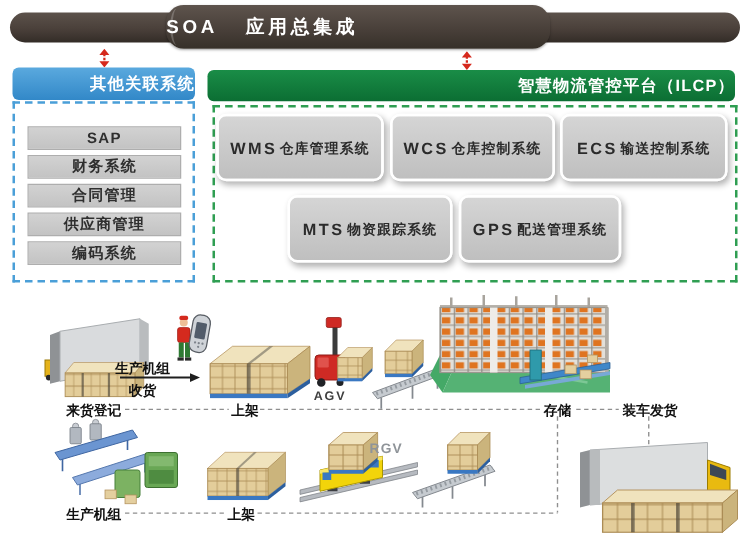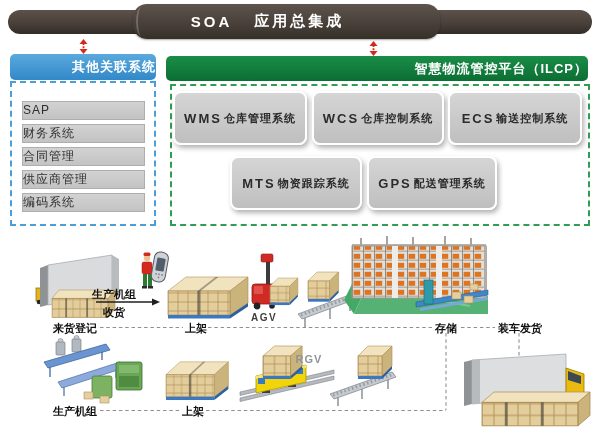--- a/index.html
+++ b/index.html
@@ -4,39 +4,39 @@
 <style>
   html,body{margin:0;padding:0;background:#fff;}
   .canvas{position:relative;width:600px;height:428px;background:#fff;overflow:hidden;
           font-family:"Liberation Sans","DejaVu Sans",sans-serif;}
   
   .pipe{position:absolute;left:8px;top:10px;width:584px;height:24px;border-radius:12px;
         background:linear-gradient(180deg,#5c524b 0%,#4a403a 55%,#332c27 100%);}
   .pipe-center{position:absolute;left:133px;top:4px;width:307px;height:35px;border-radius:14px;
         background:linear-gradient(180deg,#5e544d 0%,#473e38 60%,#363029 100%);
         box-shadow:0 1px 2px rgba(0,0,0,.35);
-        display:flex;align-items:center;justify-content:center;gap:22px;padding-right:38px;box-sizing:border-box;}
+        display:flex;align-items:center;justify-content:flex-start;gap:22px;padding-right:38px;box-sizing:border-box;}
   .pipe-center::before{content:"";position:absolute;left:3px;top:3px;bottom:3px;width:9px;
         border-radius:50%;border-left:2px solid rgba(255,255,255,.22);}
   .title-en{color:#fff;font-size:15px;font-weight:bold;letter-spacing:3px;}
   .title-zh{color:#fff;font-size:15px;font-weight:bold;letter-spacing:3px;}
   .red-arrow{position:absolute;}
   
   .panel-hdr{position:absolute;border-radius:5px;color:#fff;font-weight:bold;font-size:13px;
         letter-spacing:1px;text-align:right;}
   .hdr-blue{left:10px;top:54px;width:146px;height:26px;line-height:26px;
         background:linear-gradient(180deg,#5aa9de,#3288c8);}
   .hdr-green{left:166px;top:56px;width:422px;height:25px;line-height:25px;
         background:linear-gradient(180deg,#1a8d47,#0b6e33);}
   .dashbox{position:absolute;box-sizing:border-box;}
   .dash-blue{left:10px;top:81px;width:146px;height:145px;border:2px dashed #4a9fd8;}
   .dash-green{left:170px;top:84px;width:420px;height:142px;border:2px dashed #2f9e52;}
-  .sys-item{position:absolute;left:22px;width:121px;height:17px;line-height:17px;text-align:left;
+  .sys-item{position:absolute;left:22px;width:121px;height:17px;line-height:17px;text-align:center;
         background:linear-gradient(180deg,#d2d2d2,#c3c3c3);border:1px solid #aeaeae;
-        font-size:12px;font-weight:normal;color:#2f2f2f;letter-spacing:1px;}
+        font-size:12px;font-weight:bold;color:#2f2f2f;letter-spacing:1px;}
   .card{position:absolute;height:50px;border:2px solid #fff;border-radius:8px;
         background:linear-gradient(180deg,#d5d5d5,#bfbfbf);box-shadow:2px 3px 5px rgba(0,0,0,.3);
         display:flex;flex-direction:row;align-items:center;justify-content:center;gap:2px;}
   .card-abbr{font-size:13px;font-weight:bold;letter-spacing:2px;color:#2b2b2b;}
   .card-name{font-size:11px;font-weight:bold;color:#2b2b2b;letter-spacing:1px;}
   
   .illu{position:absolute;left:0;top:228px;}
   .flow-lbl{position:absolute;transform:translateX(-50%);white-space:nowrap;
         font-size:11px;font-weight:bold;color:#111;}
   .tag-lbl{position:absolute;transform:translateX(-50%);white-space:nowrap;

